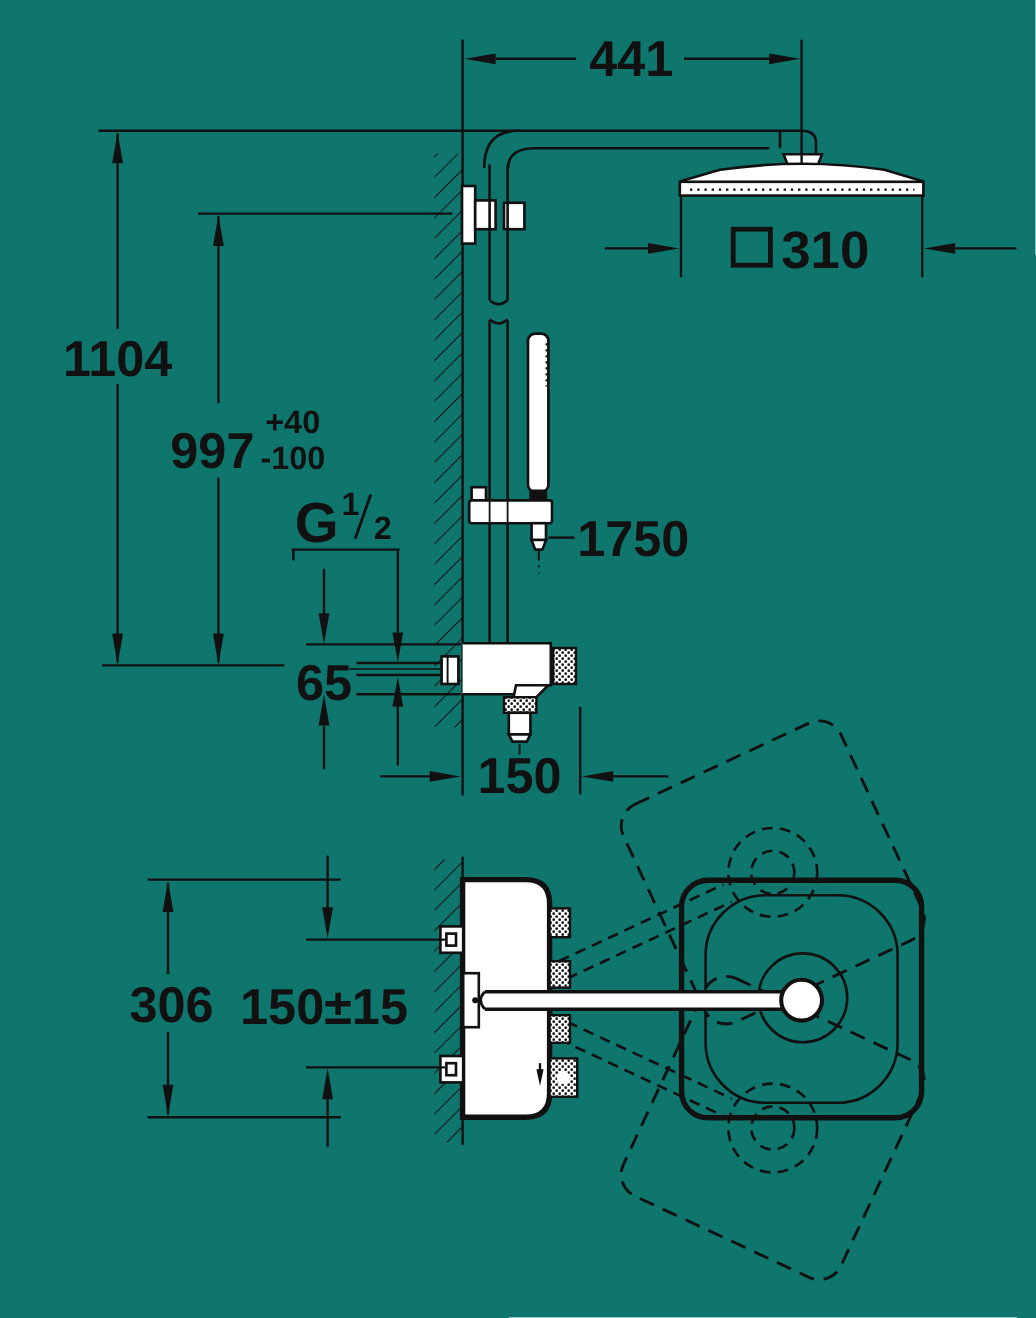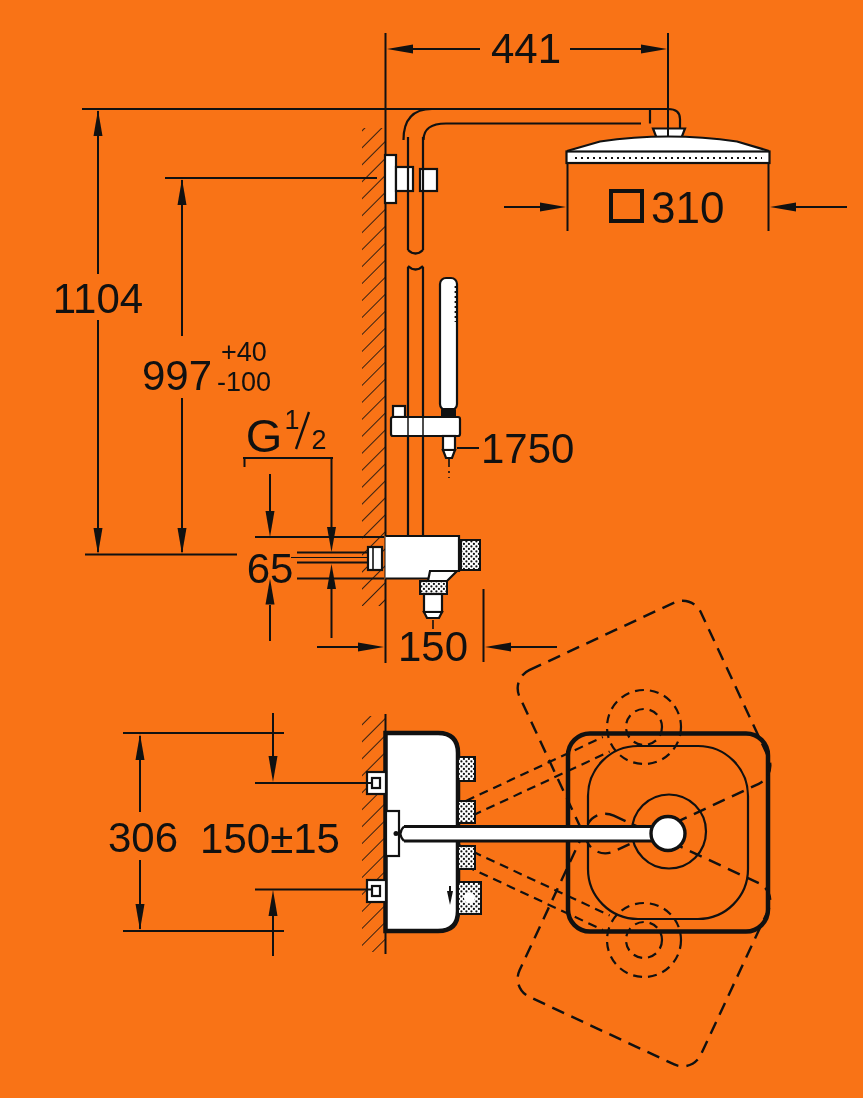--- a/index.html
+++ b/index.html
@@ -1,16 +1,16 @@
 <!DOCTYPE html>
 <html><head>
 <meta charset="utf-8">
 <style>
   html,body{margin:0;padding:0;background:#ffffff;}
-  .stage{width:863px;height:1098px;position:relative;background:#f97316;overflow:hidden;}
+  .stage{width:863px;height:1098px;position:relative;background:#0f766e;overflow:hidden;font-weight:bold;}
   svg{display:block;}
   text{font-family:"Liberation Sans","DejaVu Sans",sans-serif;fill:#111;}
   .dimtxt{font-size:42px;}
   .toltxt{font-size:27px;}
   .gtxt{font-size:47px;}
   .smalltxt{font-size:27px;}
   .thin{stroke:#111;stroke-width:2;fill:none;}
   .obj{stroke:#111;stroke-width:2.2;fill:none;}
   .objw{stroke:#111;stroke-width:2.2;fill:#fff;}
   .heavy{stroke:#111;stroke-width:4.5;fill:none;}

